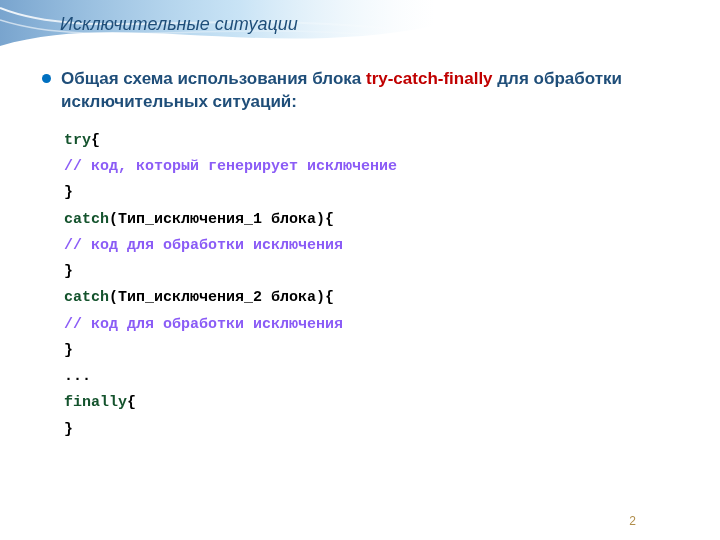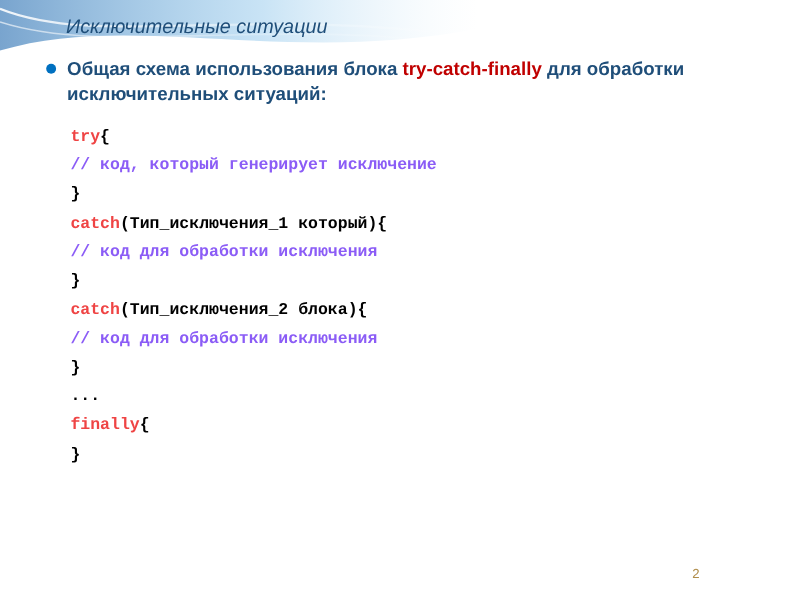--- a/index.html
+++ b/index.html
@@ -28,21 +28,21 @@
   .title {
     position: absolute;
     top: 14px;
     left: 60px;
     font-size: 18px;
     font-style: italic;
     color: #1f4e79;
   }
   .body {
     position: absolute;
-    top: 52px;
+    top: 68px;
     left: 42px;
     right: 30px;
   }
   .bullet-row {
     display: flex;
     align-items: flex-start;
     gap: 10px;
   }
   .disc {
     flex: 0 0 auto;
@@ -59,21 +59,21 @@
   }
   .intro .red { color: #c00000; }
   .code {
     margin-top: 14px;
     margin-left: 22px;
     font-family: "Courier New", Courier, monospace;
     font-size: 15px;
     font-weight: bold;
     line-height: 1.75;
   }
-  .kw { color: #ef4444; }
+  .kw { color: #14532d; }
   .cmt { color: #8b5cf6; }
   .punct { color: #000; }
   .pagenum {
     position: absolute;
     right: 24px;
     bottom: 12px;
     font-size: 12px;
     color: #b08d4a;
   }
 </style>
@@ -108,21 +108,21 @@
       <div class="disc"></div>
       <div class="intro">
         <span>Общая схема использования блока </span><span class="red">try-catch-finally</span><span> для обработки исключительных ситуаций:</span>
       </div>
     </div>
 
     <div class="code">
       <div><span class="kw">try</span><span class="punct">{</span></div>
       <div class="cmt">// код, который генерирует исключение</div>
       <div class="punct">}</div>
-      <div><span class="kw">catch</span><span class="punct">(Тип_исключения_1 который){</span></div>
+      <div><span class="kw">catch</span><span class="punct">(Тип_исключения_1 блока){</span></div>
       <div class="cmt">// код для обработки исключения</div>
       <div class="punct">}</div>
       <div><span class="kw">catch</span><span class="punct">(Тип_исключения_2 блока){</span></div>
       <div class="cmt">// код для обработки исключения</div>
       <div class="punct">}</div>
       <div class="punct">...</div>
       <div><span class="kw">finally</span><span class="punct">{</span></div>
       <div class="punct">}</div>
     </div>
   </div>

